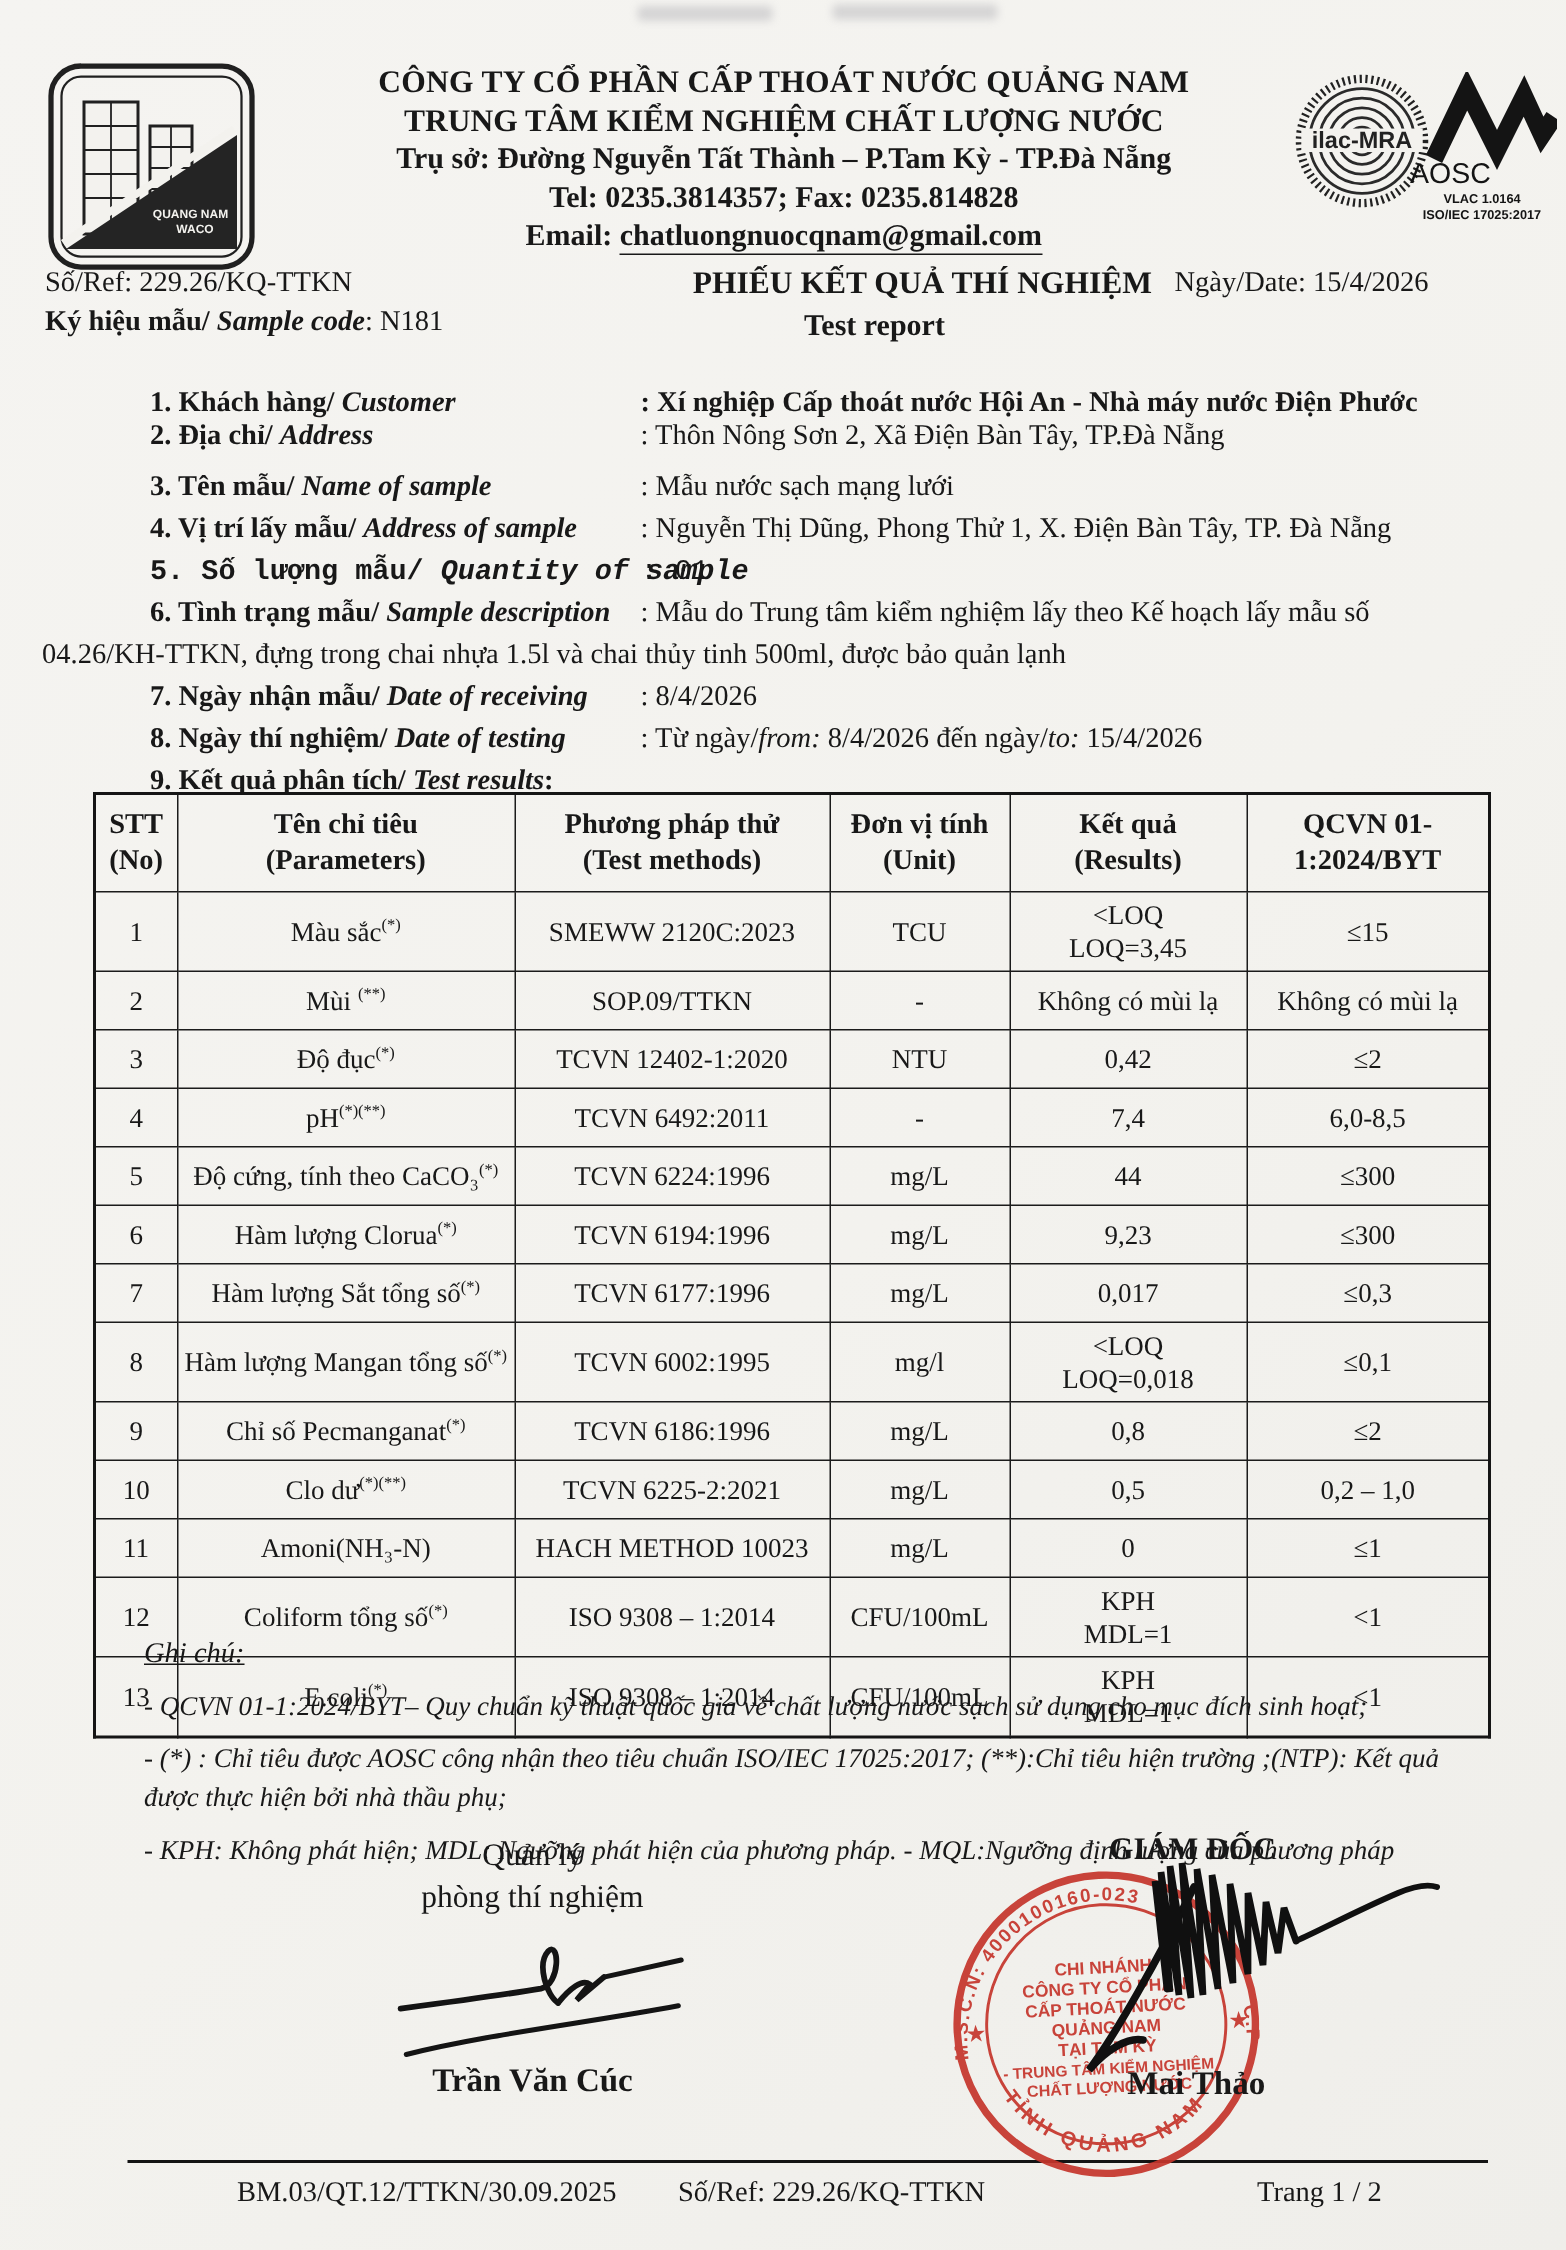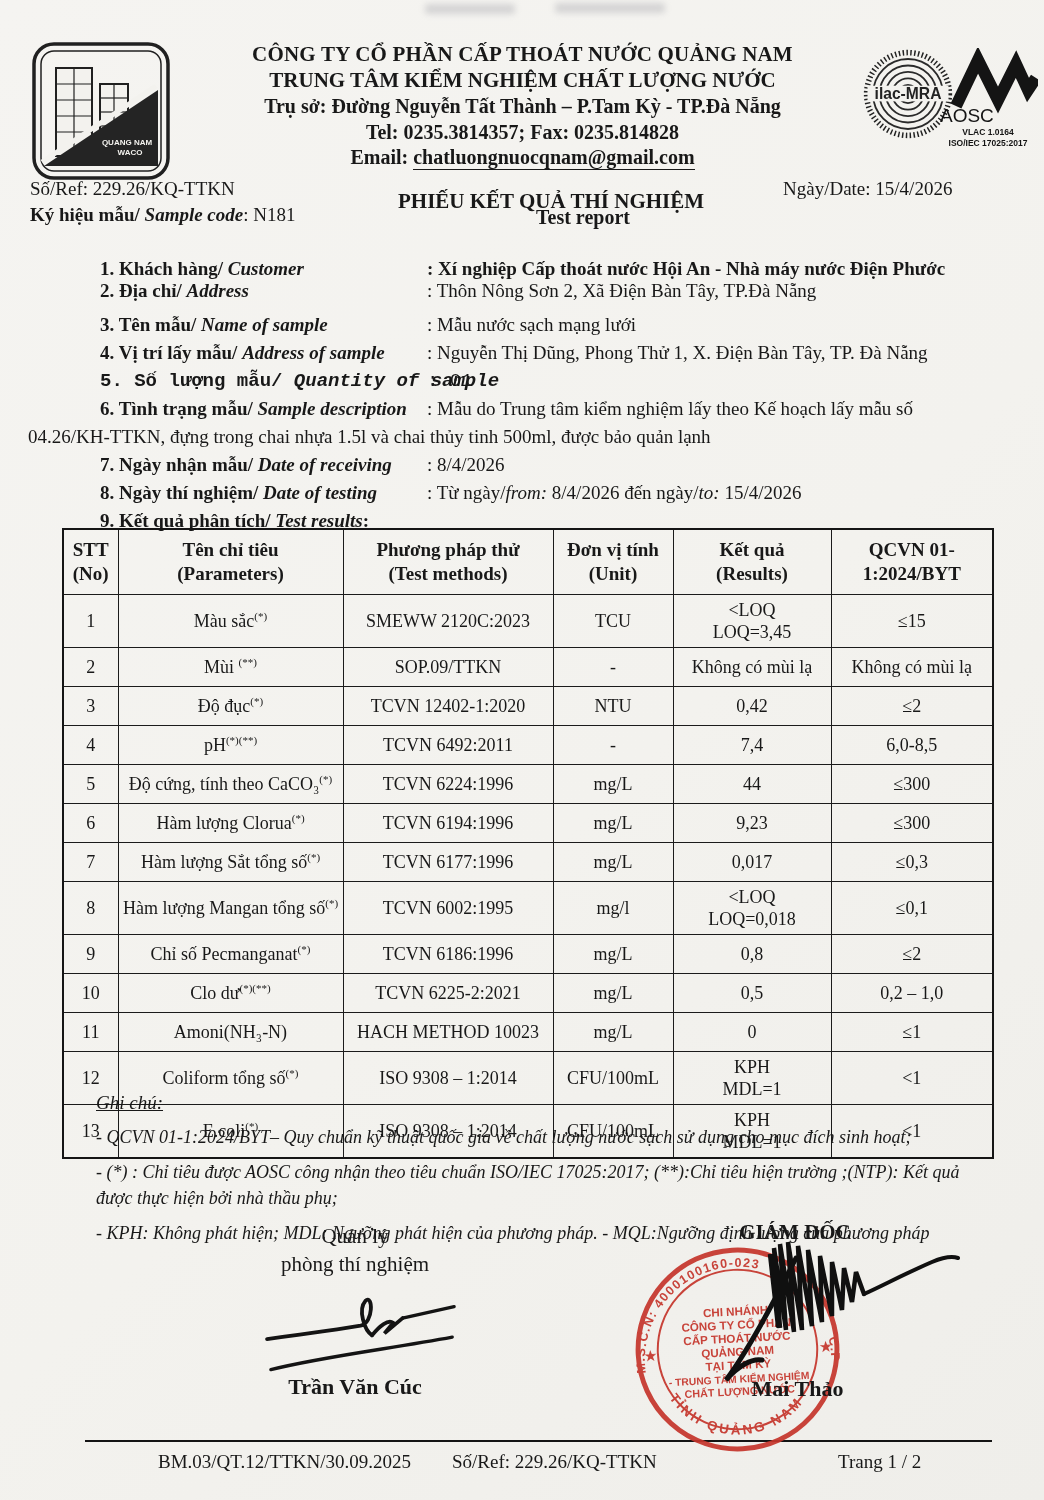--- a/index.html
+++ b/index.html
@@ -15,21 +15,21 @@
   .head-center{left:205px;width:635px;text-align:center;line-height:1;}
   .h-l1{top:44px;font-size:21px;letter-spacing:.2px;}
   .h-l2{top:70px;font-size:21px;}
   .h-l3{top:96px;font-size:20px;}
   .h-l4{top:122px;font-size:20px;}
   .h-l5{top:147px;font-size:20px;}
   .email-u{border-bottom:1.5px solid #181818;padding-bottom:1px;}
   
   .ref-line{top:178px;left:30px;font-size:19px;}
   .sample-line{top:204px;left:30px;font-size:19px;}
-  .doc-title{top:176px;left:398px;width:370px;text-align:left;font-size:21px;font-weight:bold;margin-top:13px;}
+  .doc-title{top:176px;left:398px;width:370px;text-align:right;font-size:21px;font-weight:bold;}
   .doc-title-en{top:206px;left:398px;width:370px;text-align:center;font-size:20px;font-weight:bold;}
   .date-line{top:178px;left:783px;font-size:19px;}
   
   .info-row{position:absolute;left:0;right:14px;height:28px;font-size:19px;white-space:nowrap;}
   .info-label{position:absolute;left:100px;}
   .info-label .en{font-style:italic;}
   .info-value{position:absolute;left:427px;}
   .info-cont{position:absolute;left:28px;font-size:19px;white-space:nowrap;}
   .v-bold{font-weight:bold;}
   

